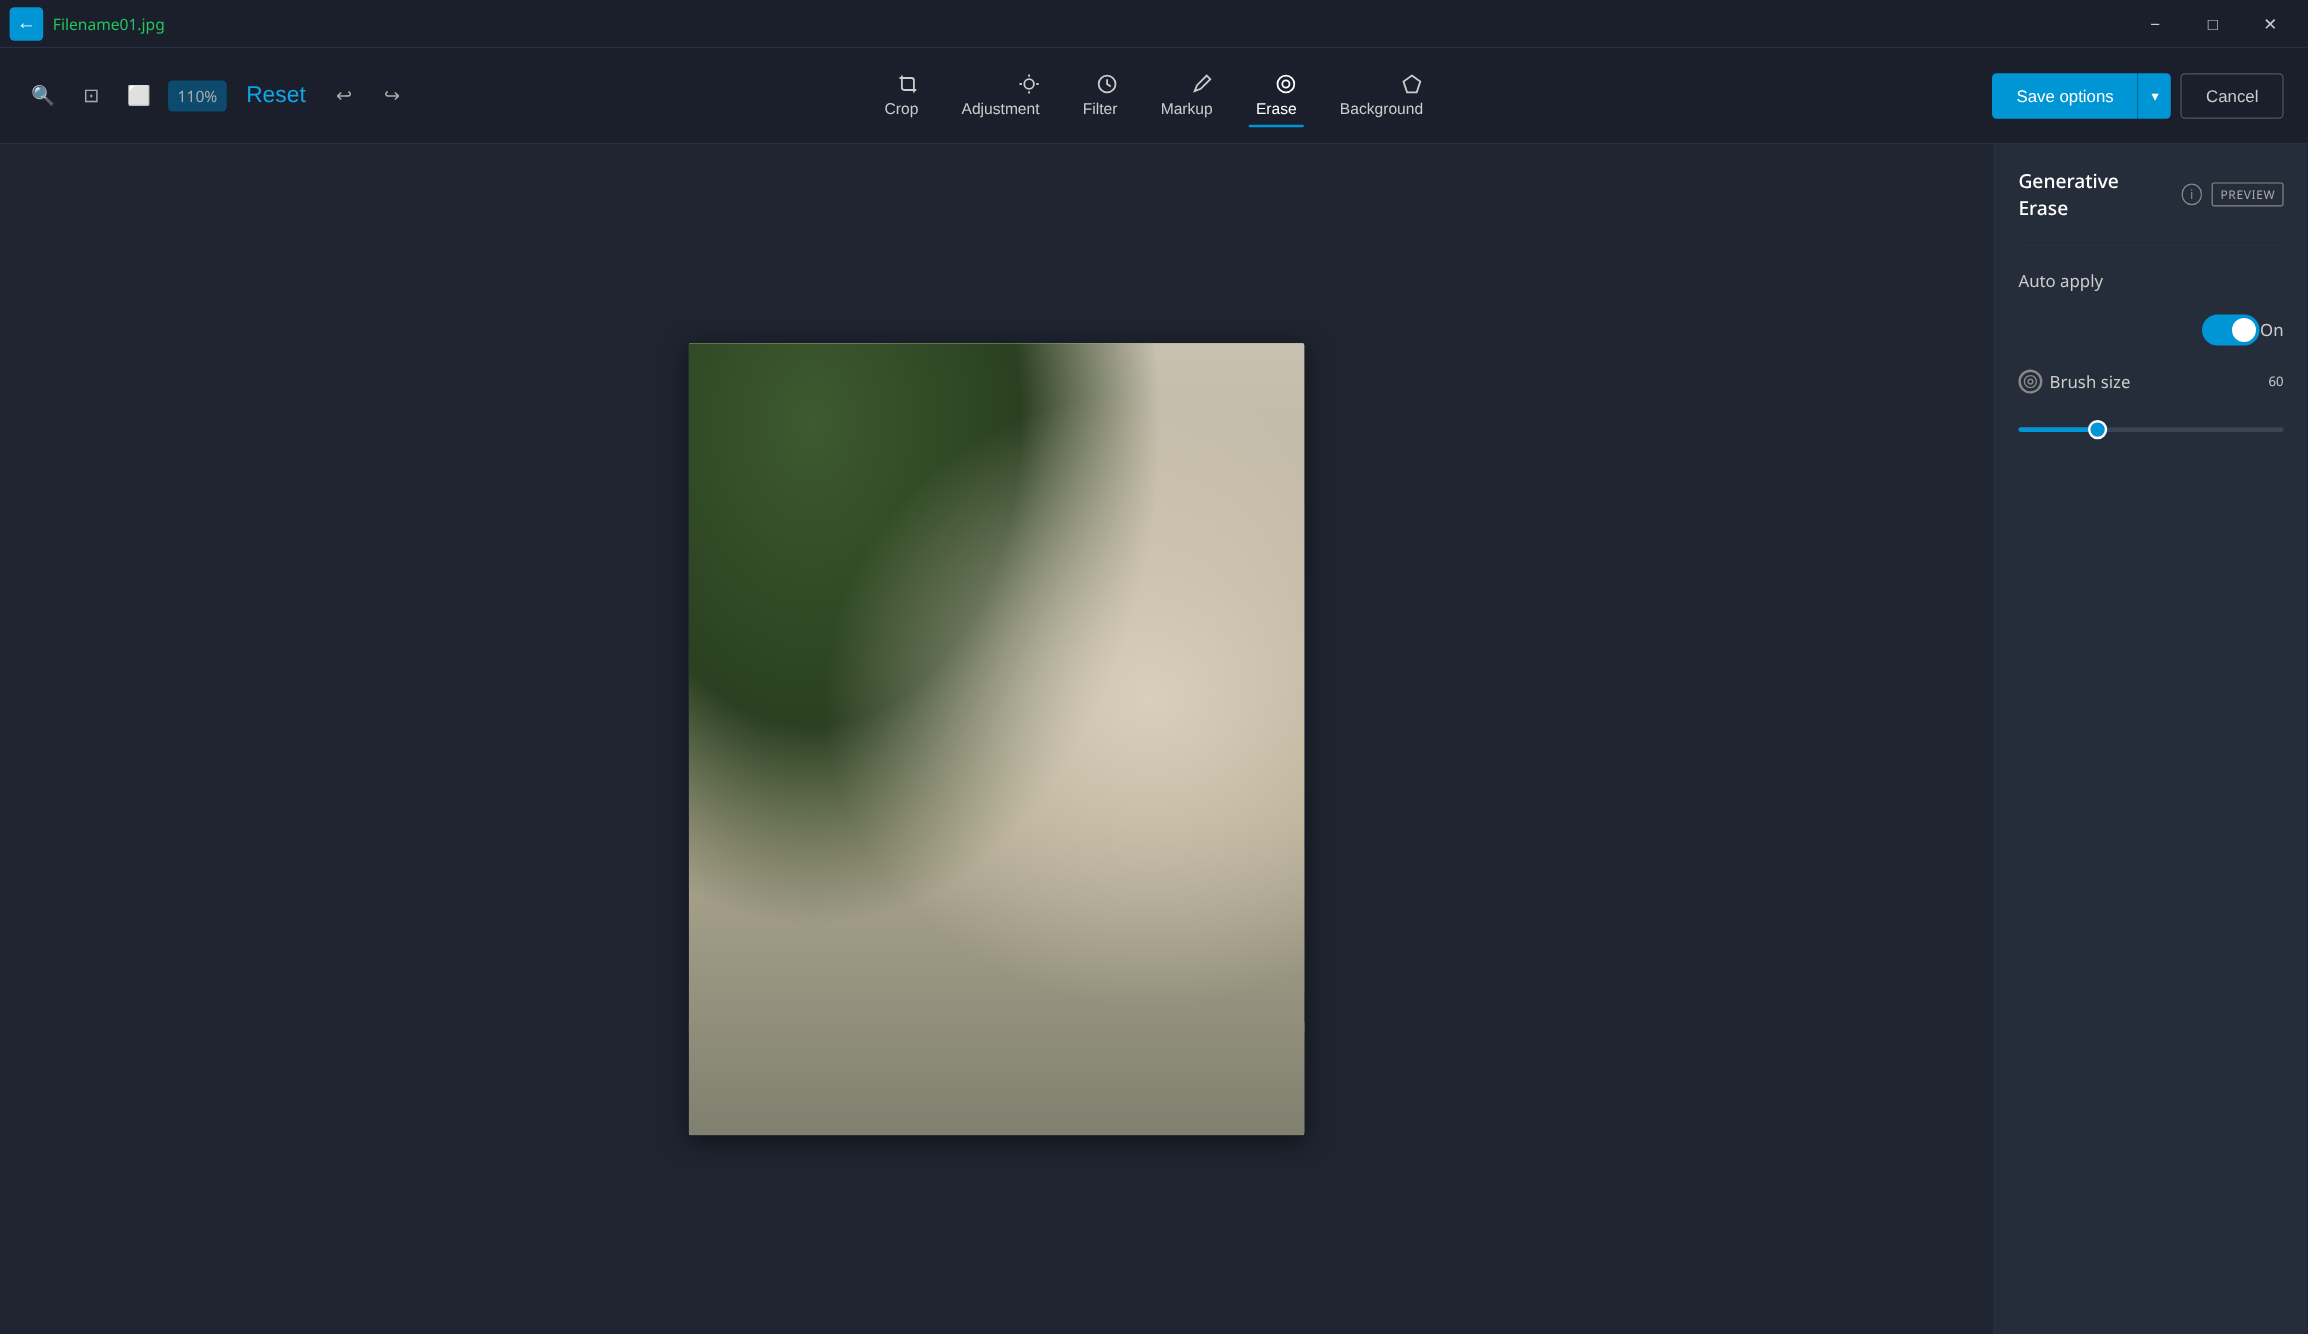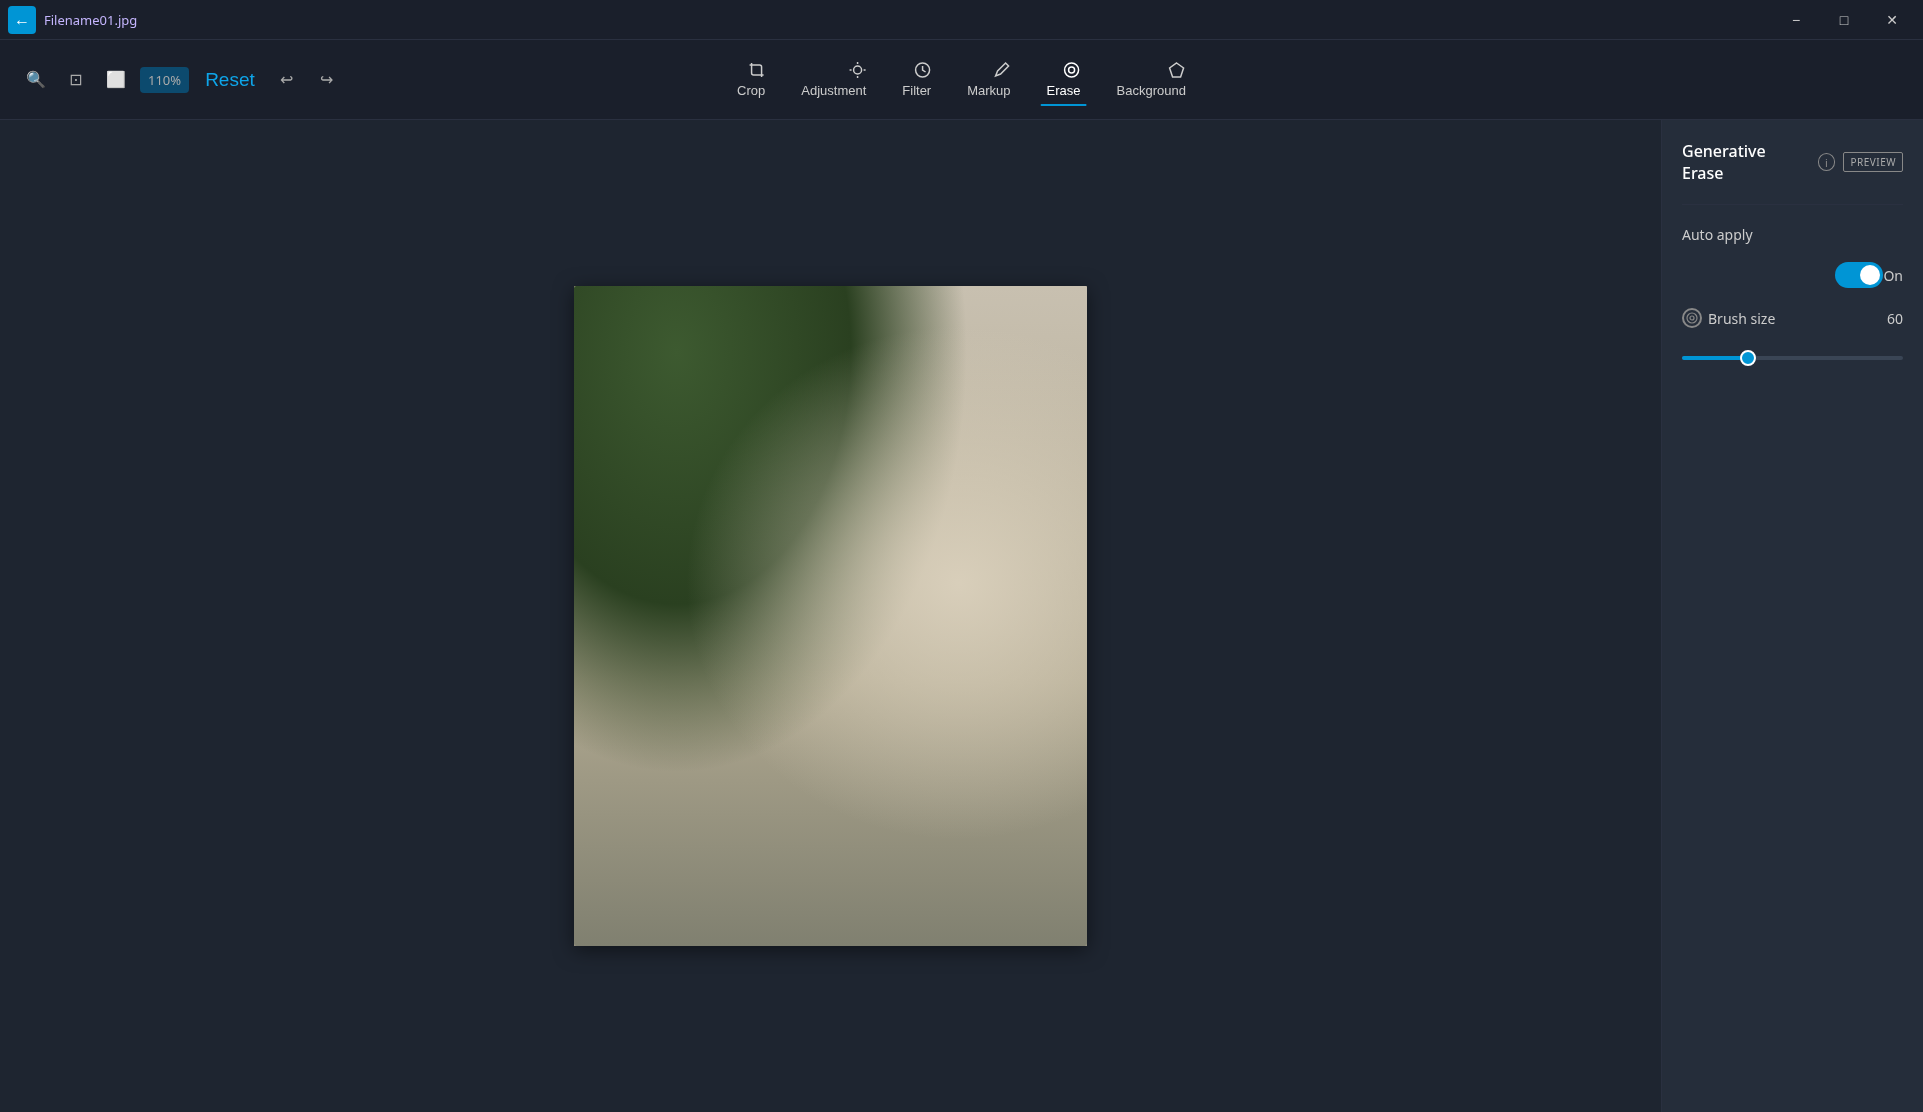--- a/index.html
+++ b/index.html
@@ -32,21 +32,21 @@
       width: 28px;
       height: 28px;
       display: flex;
       align-items: center;
       justify-content: center;
       cursor: pointer;
       color: #fff;
       font-size: 16px;
     }
     .title-bar-filename {
-      color: #c4b5fd;
+      color: #22c55e;
       font-size: 13px;
     }
     .title-bar-controls {
       margin-left: auto;
       display: flex;
       gap: 2px;
     }
     .title-bar-btn {
       background: none;
       border: none;
@@ -337,21 +337,21 @@
       align-items: center;
       justify-content: center;
       font-size: 10px;
       color: #888;
     }
     .brush-name {
       font-size: 14px;
       color: #ccc;
     }
     .brush-value {
-      font-size: 14px;
+      font-size: 11px;
       color: #ccc;
     }
 
     .slider-container {
       position: relative;
       height: 20px;
       display: flex;
       align-items: center;
     }
     .slider-track {
@@ -475,20 +475,29 @@
     <button class="nav-btn">
       <span class="nav-btn-icon">
         <svg width="18" height="18" viewBox="0 0 18 18" fill="none" stroke="currentColor" stroke-width="1.5">
           <polygon points="9,2 16,7 13,16 5,16 2,7"></polygon>
         </svg>
       </span>
       <span>Background</span>
     </button>
   </div>
 
+  <div class="toolbar-right">
+    <div style="display:flex; align-items:center;">
+      <button class="save-btn">Save options</button>
+      <button class="save-dropdown-btn">
+        <span>▾</span>
+      </button>
+    </div>
+    <button class="cancel-btn">Cancel</button>
+  </div>
 </div>
 
 <div class="main">
 
   <div class="canvas-area">
     <div class="photo-container">
       <div class="photo-art">
         
         <svg width="513" height="660" viewBox="0 0 513 660" xmlns="http://www.w3.org/2000/svg">
 

